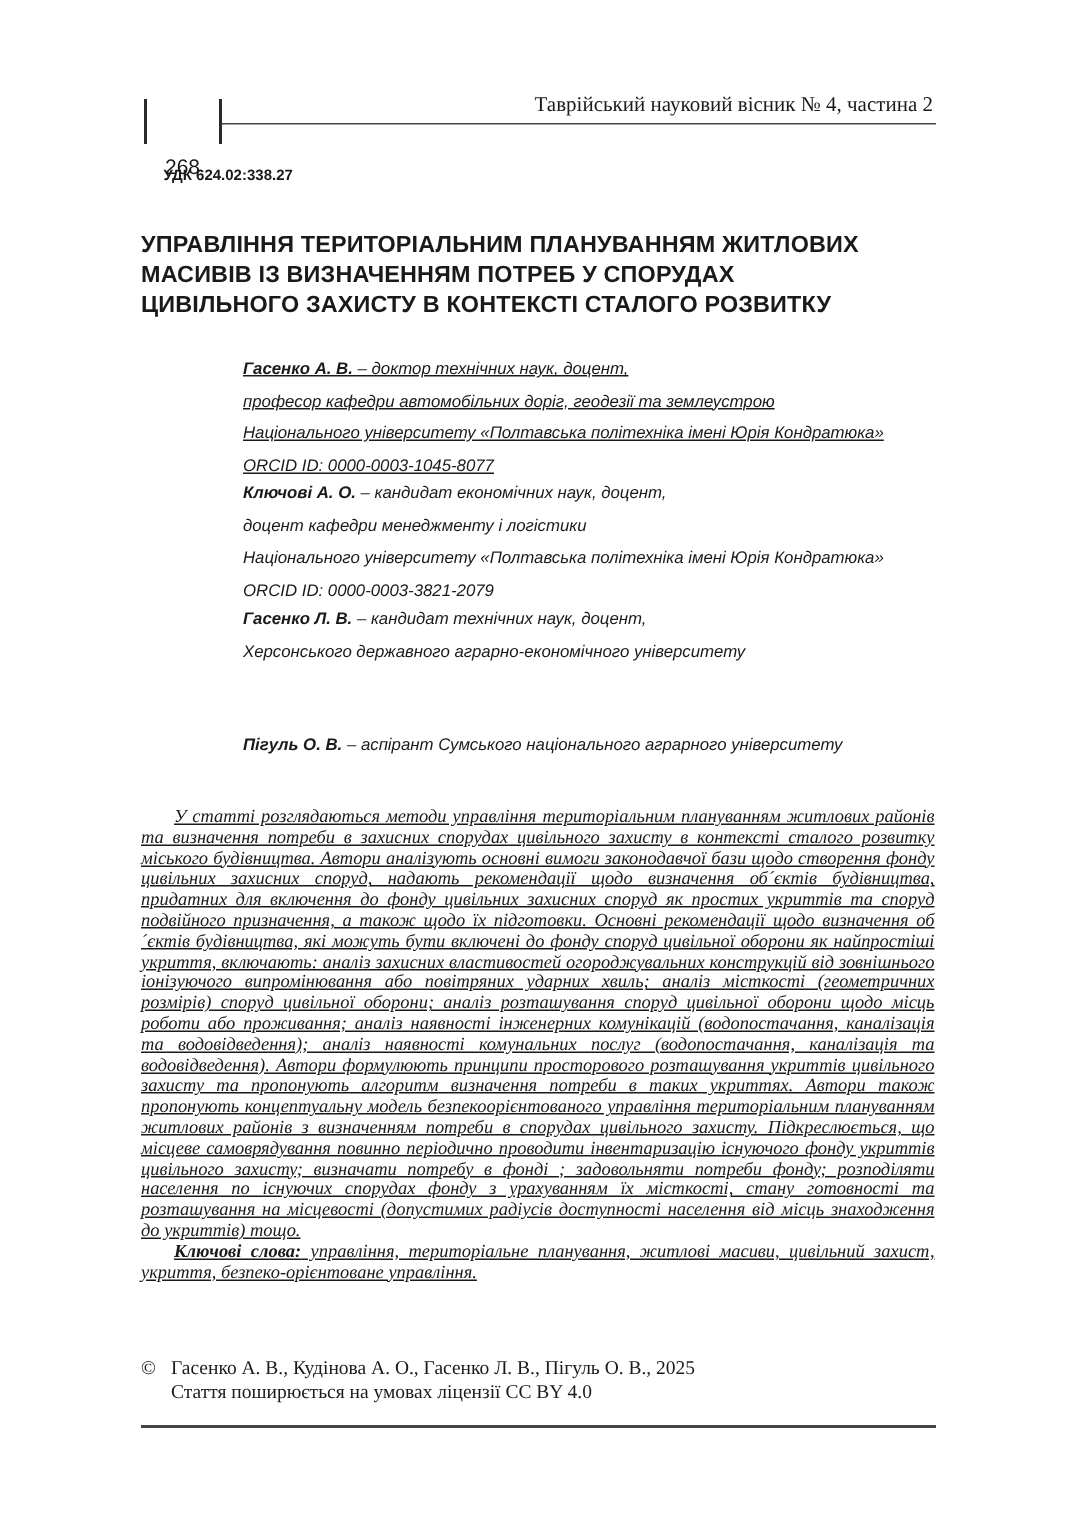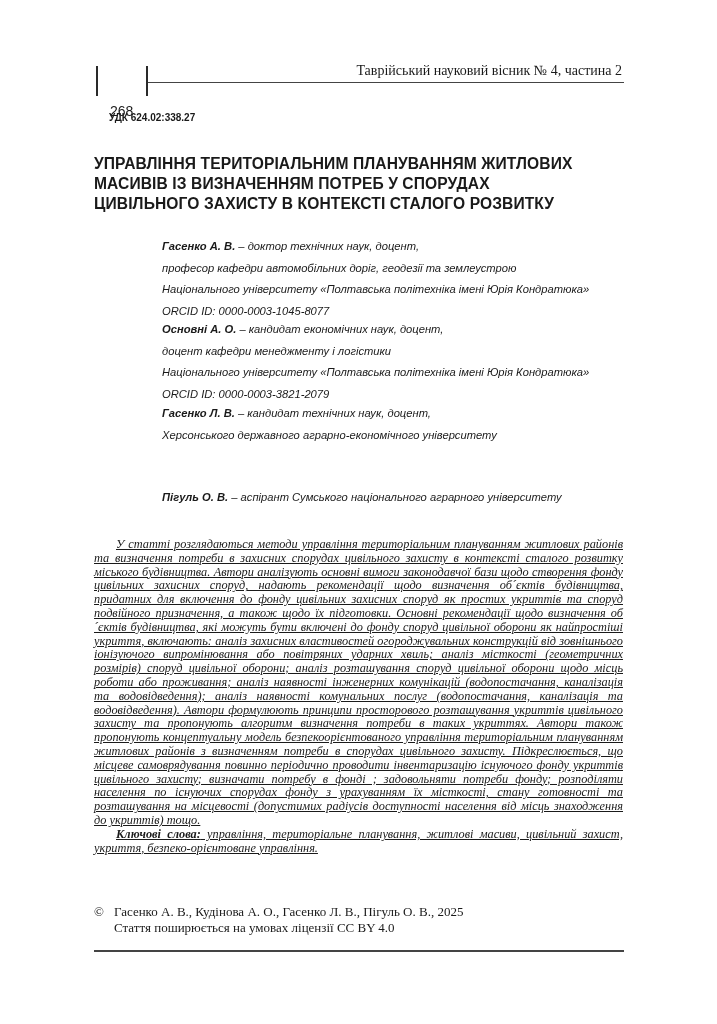--- a/index.html
+++ b/index.html
@@ -32,29 +32,29 @@
 <div class="abs" id="udk">
   <div>УДК 624.02:338.27</div>
 </div>
 
 <div class="abs" id="title">
   <div>УПРАВЛІННЯ ТЕРИТОРІАЛЬНИМ ПЛАНУВАННЯМ ЖИТЛОВИХ</div>
   <div>МАСИВІВ ІЗ ВИЗНАЧЕННЯМ ПОТРЕБ У СПОРУДАХ</div>
   <div>ЦИВІЛЬНОГО ЗАХИСТУ В КОНТЕКСТІ СТАЛОГО РОЗВИТКУ</div>
 </div>
 
-<div class="author" style="top:236px;">
+<div class="author" style="top:236px;text-decoration:underline;">
   <div><b>Гасенко А. В.</b><span> – доктор технічних наук, доцент,</span></div>
   <div>професор кафедри автомобільних доріг, геодезії та землеустрою</div>
   <div>Національного університету «Полтавська політехніка імені Юрія Кондратюка»</div>
   <div>ORCID ID: 0000-0003-1045-8077</div>
 </div>
 
 <div class="author" style="top:319px;">
-  <div><b>Основні А. О.</b><span> – кандидат економічних наук, доцент,</span></div>
+  <div><b>Ключові А. О.</b><span> – кандидат економічних наук, доцент,</span></div>
   <div>доцент кафедри менеджменту і логістики</div>
   <div>Національного університету «Полтавська політехніка імені Юрія Кондратюка»</div>
   <div>ORCID ID: 0000-0003-3821-2079</div>
 </div>
 
 <div class="author" style="top:403px;">
   <div><b>Гасенко Л. В.</b><span> – кандидат технічних наук, доцент,</span></div>
   <div>Херсонського державного аграрно-економічного університету</div>
 </div>
 

